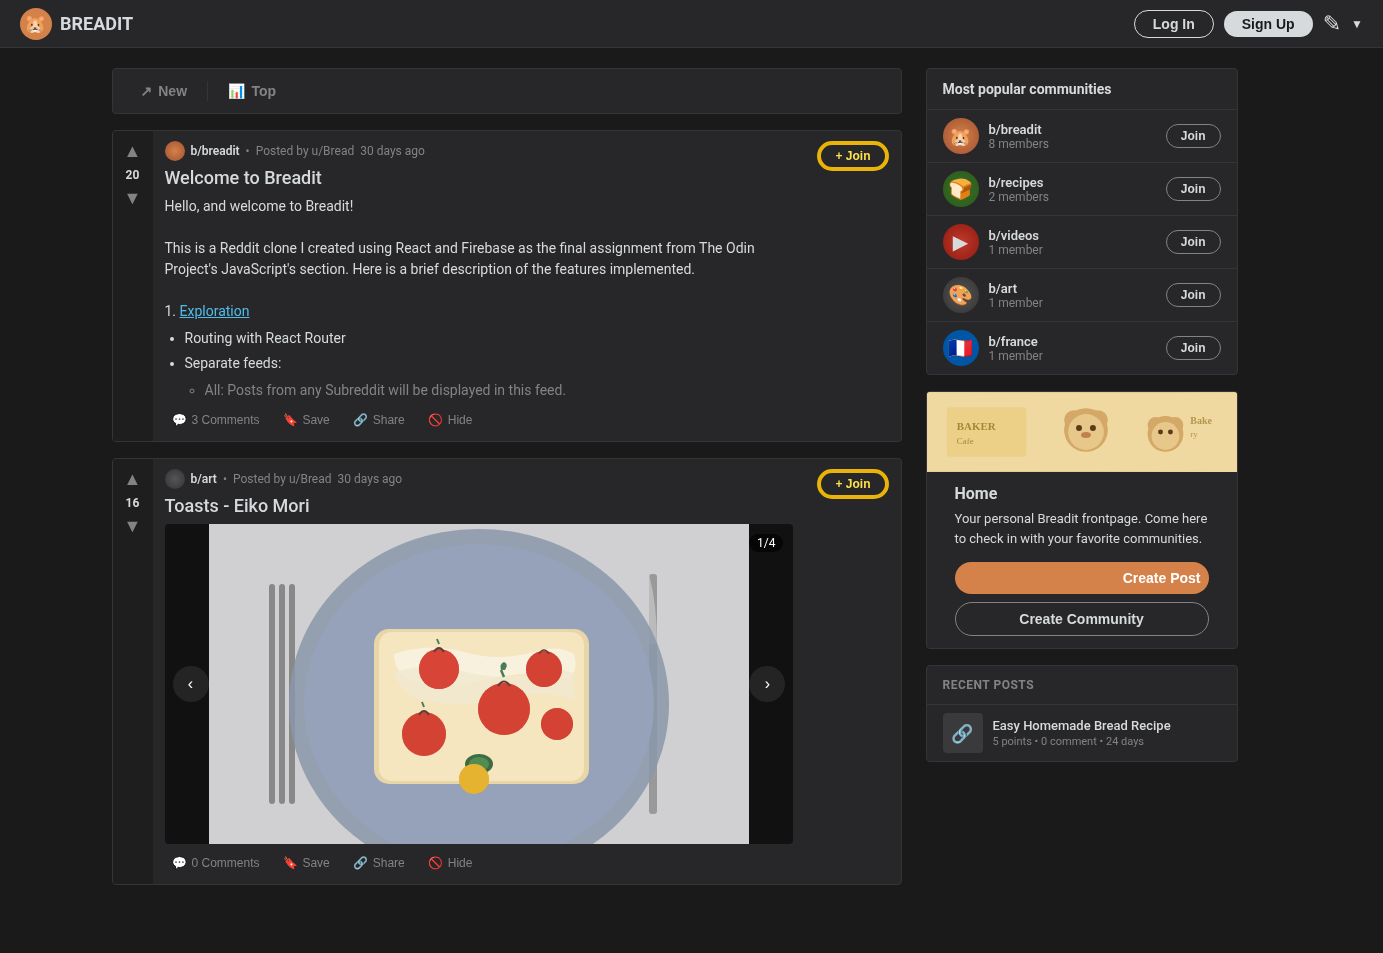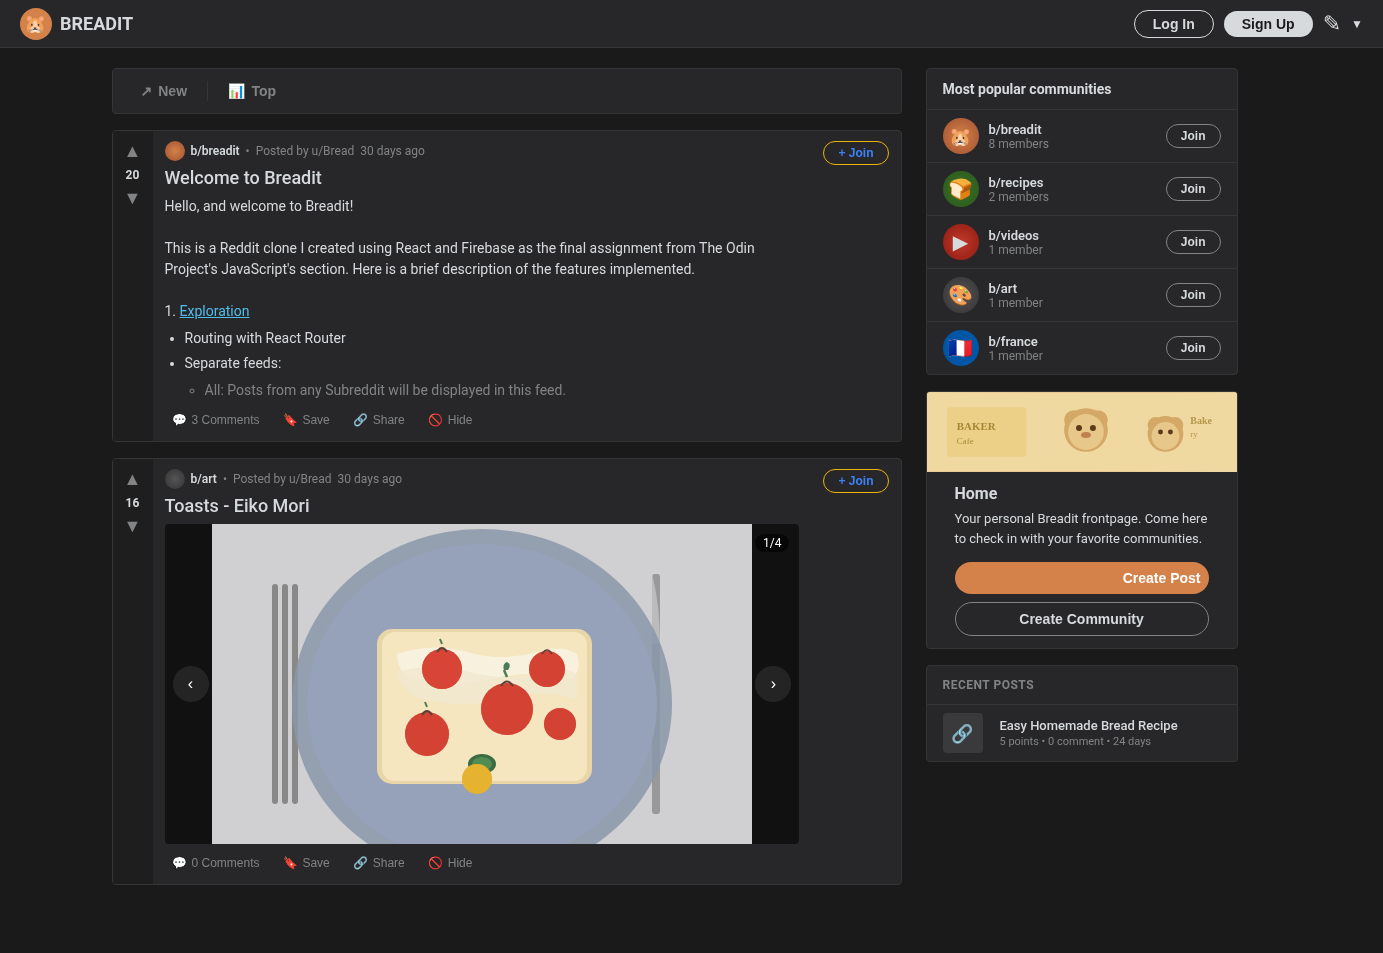--- a/index.html
+++ b/index.html
@@ -221,22 +221,22 @@
       border: none;
       color: #818384;
       cursor: pointer;
       font-size: 12px;
       padding: 4px 8px;
       border-radius: 2px;
     }
 
     .join-btn {
       background: transparent;
-      border: 1px solid #eab308;
-      color: #3b82f6;
+      border: 4px solid #eab308;
+      color: #fde047;
       border-radius: 20px;
       padding: 4px 14px;
       font-size: 12px;
       font-weight: 700;
       cursor: pointer;
     }
 
     .post-top-right {
       display: flex;
       align-items: flex-start;
@@ -416,21 +416,21 @@
       height: 40px;
       background: #3a3a3c;
       border-radius: 4px;
       flex-shrink: 0;
       display: flex;
       align-items: center;
       justify-content: center;
       color: #818384;
       font-size: 18px;
     }
-    .recent-post-info { flex: 1; margin-left: 7px; }
+    .recent-post-info { flex: 1; }
     .recent-post-title {
       font-size: 13px;
       color: #d7dadc;
       font-weight: 500;
       margin-bottom: 2px;
     }
     .recent-post-meta {
       font-size: 11px;
       color: #818384;
     }

